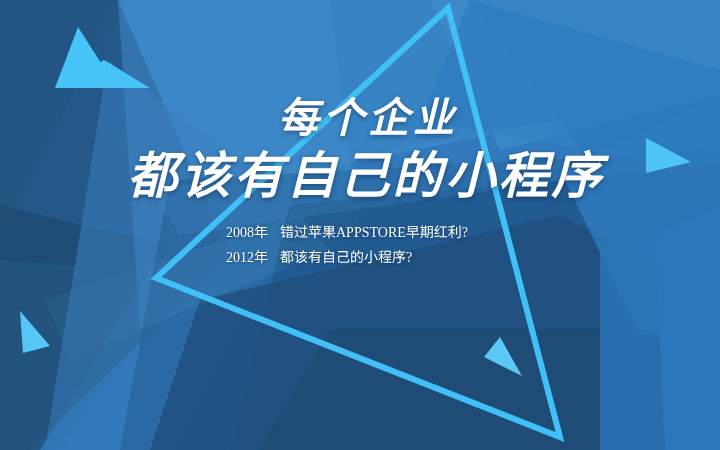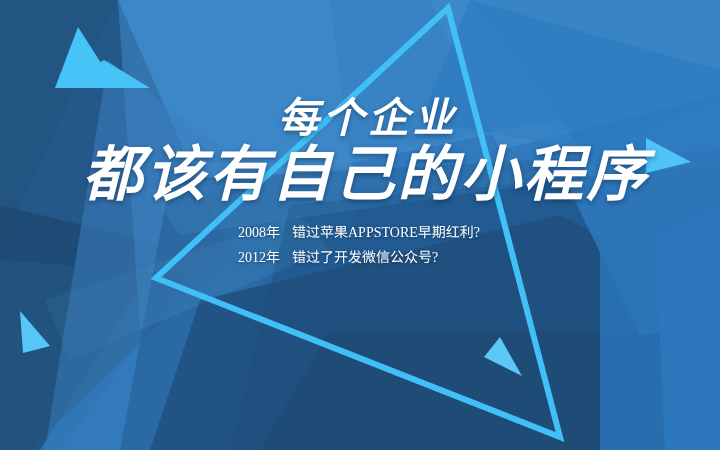--- a/index.html
+++ b/index.html
@@ -48,23 +48,23 @@
     user-select: none;
   }
   .headline-line1 {
     display: block;
     font-size: 41px;
     letter-spacing: 4px;
     padding-left: 16px;
   }
   .headline-line2 {
     display: block;
-    font-size: 60px;
+    font-size: 50px;
     letter-spacing: 3px;
-    margin-top: 5px;
+    margin-top: 12px;
     padding-left: 12px;
   }
 
   
   .bullets {
     position: absolute;
     left: 226px;
     top: 226px;
     width: 330px;
   }
@@ -72,21 +72,20 @@
     display: flex;
     align-items: center;
     color: #ffffff;
     font-family: "Liberation Serif", "DejaVu Serif", serif;
     font-size: 14px;
     line-height: 1;
     margin-bottom: 11px;
     text-shadow: 0 1px 3px rgba(5,28,52,0.55);
     white-space: nowrap;
     user-select: none;
-    margin-left: 12px;
   }
   .bullet-row:last-child { margin-bottom: 0; }
   .bullet-year {
     flex: 0 0 auto;
     width: 54px;
     letter-spacing: 0px;
   }
   .bullet-text {
     flex: 0 0 auto;
     letter-spacing: 0px;
@@ -165,19 +164,19 @@
 
     <div class="bullets">
 
       <div class="bullet-row">
         <span class="bullet-year">2008年</span>
         <span class="bullet-text">错过苹果APPSTORE早期红利?</span>
       </div>
 
       <div class="bullet-row">
         <span class="bullet-year">2012年</span>
-        <span class="bullet-text">错过了开发微信公众号?</span>
+        <span class="bullet-text">都该有自己的小程序?</span>
       </div>
 
 
     </div>
   </div>
 </div>
 
 </body></html>

